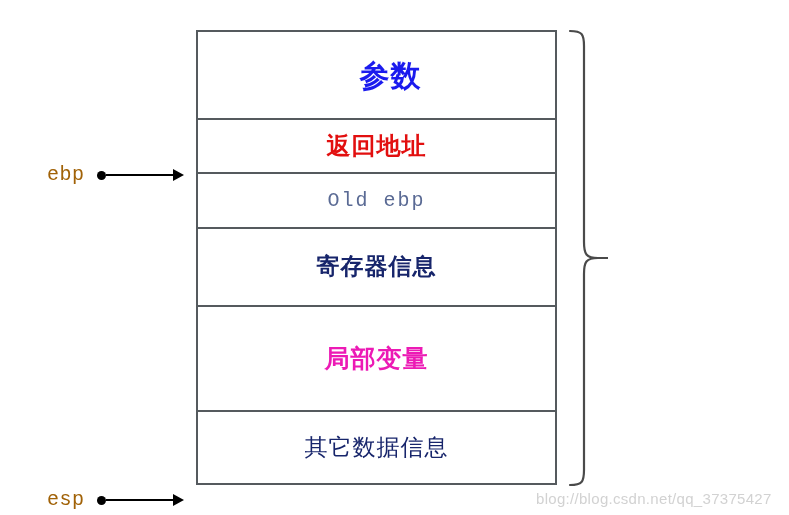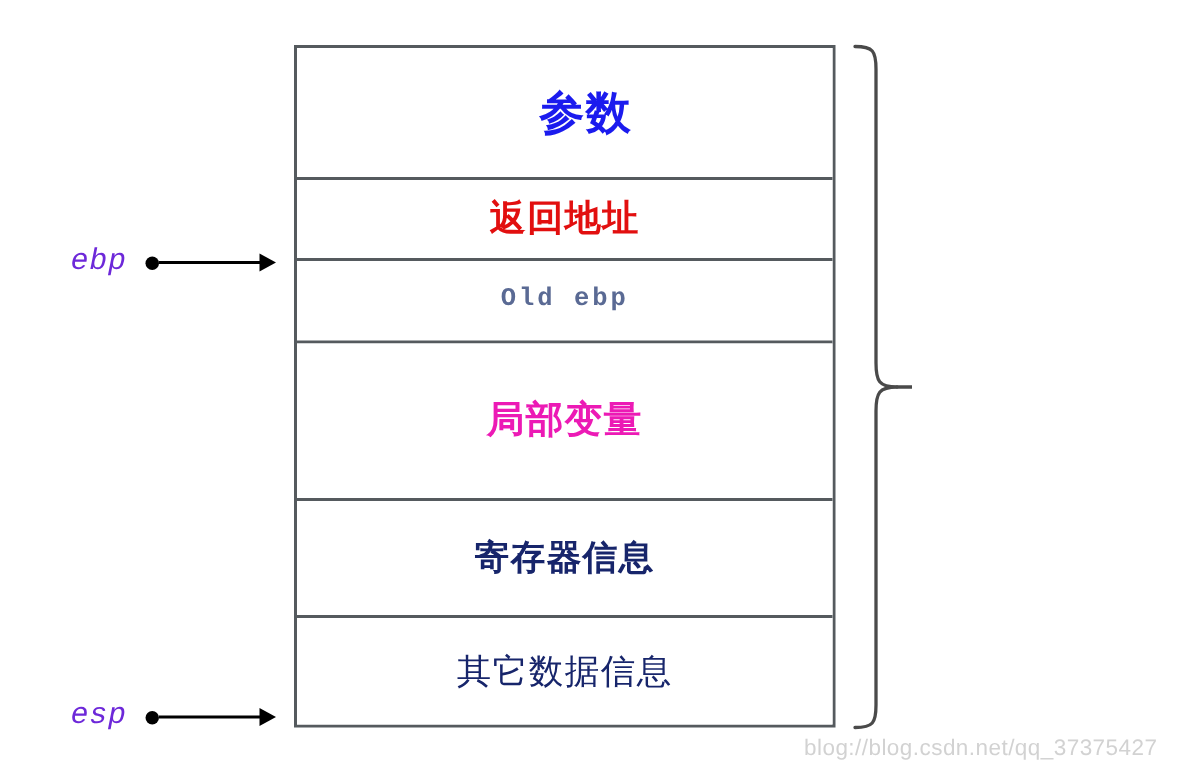--- a/index.html
+++ b/index.html
@@ -65,22 +65,22 @@
     letter-spacing: 1px;
   }
   .t-ret {
     color: #e20f0f;
     font-size: 24px;
     font-weight: 700;
     letter-spacing: 1px;
   }
   .t-oldebp {
     color: #5a6a94;
-    font-size: 17px;
-    font-weight: 700;
+    font-size: 20px;
+    font-weight: 400;
     font-family: "Liberation Mono", "DejaVu Sans Mono", monospace;
     letter-spacing: 2px;
   }
   .t-regs {
     color: #17256b;
     font-size: 23px;
     font-weight: 700;
     letter-spacing: 1px;
   }
   .t-local {
@@ -97,26 +97,25 @@
   }
 
   
   .pointer {
     position: absolute;
     height: 24px;
     display: flex;
     align-items: center;
   }
   .pointer-label {
-    color: #6d28d9;
+    color: #a16207;
     font-size: 20px;
     font-family: "Liberation Mono", "DejaVu Sans Mono", monospace;
     letter-spacing: 0.5px;
     line-height: 1;
-    font-style: italic;
   }
   .pointer-dot {
     width: 9px;
     height: 9px;
     border-radius: 50%;
     background: #000000;
     margin-left: 12px;
     flex: 0 0 auto;
   }
   .pointer-line {
@@ -127,21 +126,21 @@
   .pointer-head {
     width: 0;
     height: 0;
     border-left: 11px solid #000000;
     border-top: 6px solid transparent;
     border-bottom: 6px solid transparent;
     flex: 0 0 auto;
     margin-left: -1px;
   }
   #ptr-ebp { left: 47px;  top: 163px; }
-  #ptr-esp { left: 47px;  top: 466px; }
+  #ptr-esp { left: 47px;  top: 488px; }
   #ptr-ebp .pointer-line { width: 68px; }
   #ptr-esp .pointer-line { width: 68px; }
 
   
   .brace-wrap {
     position: absolute;
     left: 564px;
     top: 28px;
     width: 44px;
     height: 460px;
@@ -184,26 +183,26 @@
     </div>
 
     <div class="stack-row r-ret">
       <span class="cell-label t-ret">返回地址</span>
     </div>
 
     <div class="stack-row r-oldebp">
       <span class="cell-label t-oldebp">Old ebp</span>
     </div>
 
+    <div class="stack-row r-regs">
+      <span class="cell-label t-regs">寄存器信息</span>
+    </div>
+
     <div class="stack-row r-local">
       <span class="cell-label t-local">局部变量</span>
-    </div>
-
-    <div class="stack-row r-regs">
-      <span class="cell-label t-regs">寄存器信息</span>
     </div>
 
     <div class="stack-row r-other last">
       <span class="cell-label t-other">其它数据信息</span>
     </div>
 
   </div>
 
   <div class="pointer" id="ptr-ebp">
     <span class="pointer-label">ebp</span>

